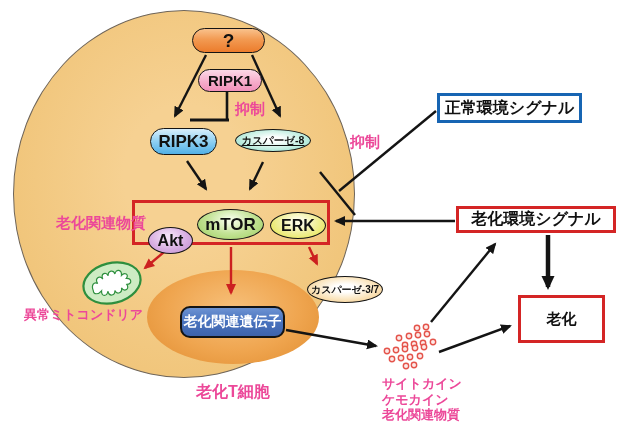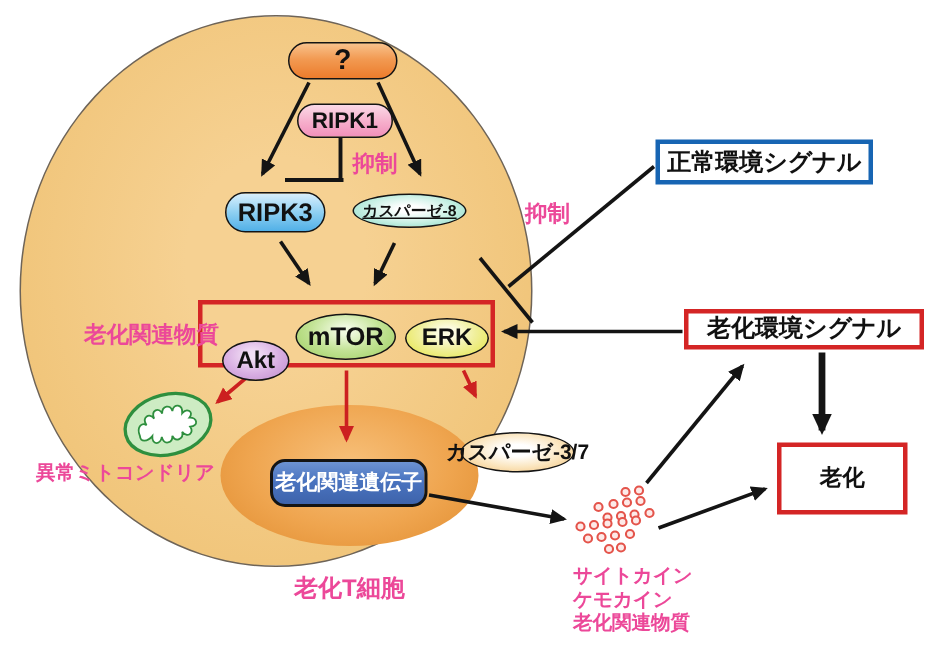--- a/index.html
+++ b/index.html
@@ -23,21 +23,21 @@
         background:linear-gradient(180deg,#d9effc 0%,#8fd0f2 50%,#51b0e7 100%);}
   .n-casp8{left:235px;top:129px;width:76px;height:23px;border-radius:50%;font-size:10.5px;
         background:radial-gradient(ellipse at 50% 45%, #ffffff 15%, #c8f0e4 55%, #84d7c3 100%);text-decoration:underline;}
   .complex{left:132px;top:200px;width:198px;height:45px;border:3.5px solid #d42525;background:transparent;}
   .n-akt{left:148px;top:211px;width:45px;height:27px;border-radius:50%;font-size:16px;
         background:radial-gradient(ellipse at 45% 35%, #f2dff5 10%, #d8aee2 55%, #bd8ccd 100%);margin-top:16px;}
   .n-mtor{left:197px;top:209px;width:67px;height:31px;border-radius:50%;font-size:17px;
         background:radial-gradient(ellipse at 50% 35%, #f0fae0 10%, #c3e396 50%, #9cce5d 100%);}
   .n-erk{left:270px;top:212px;width:56px;height:27px;border-radius:50%;font-size:16px;
         background:radial-gradient(ellipse at 50% 35%, #fdfce2 15%, #f0ef9a 50%, #e5e53e 100%);}
-  .n-casp37{left:307px;top:288px;width:76px;height:27px;border-radius:50%;font-size:14px;
+  .n-casp37{left:307px;top:276px;width:76px;height:27px;border-radius:50%;font-size:10px;
         background:radial-gradient(ellipse at 50% 45%, #ffffff 20%, #fbe7c2 55%, #f2c278 100%);text-align:right;}
   .n-genes{left:180px;top:306px;width:105px;height:32px;border-radius:10px;font-size:14px;
         color:#ffffff;border:2px solid #141414;
         background:linear-gradient(180deg,#6d93d2 0%,#4a74c0 45%,#3e63ab 100%);}
   .extbox{position:absolute;display:flex;align-items:center;justify-content:center;
         background:#ffffff;font-weight:bold;color:#111;white-space:nowrap;}
   .b-normal{left:437px;top:93px;width:145px;height:30px;border:3px solid #1765b3;font-size:16px;}
   .b-aging{left:456px;top:206px;width:160px;height:27px;border:3px solid #d42525;font-size:16px;}
   .b-disease{left:518px;top:295px;width:87px;height:48px;border:3.5px solid #d42525;
         flex-direction:row;font-size:15px;line-height:20px;}

